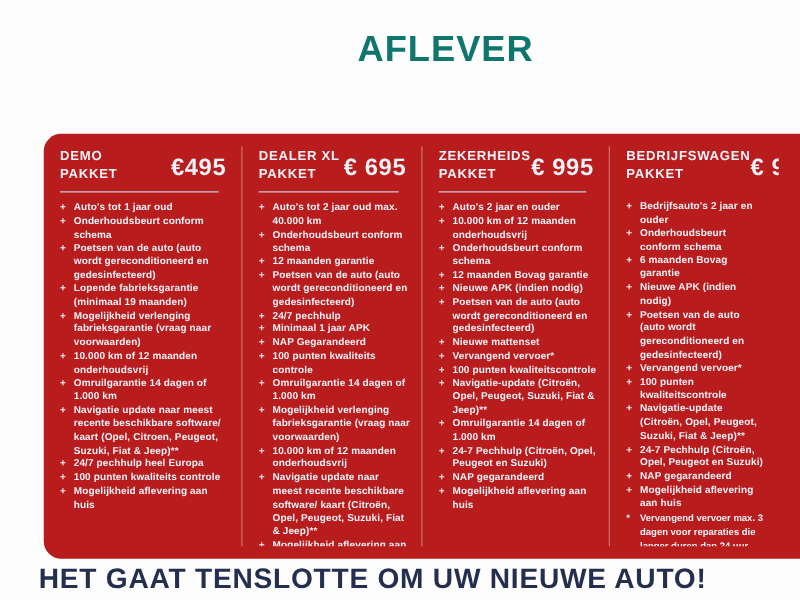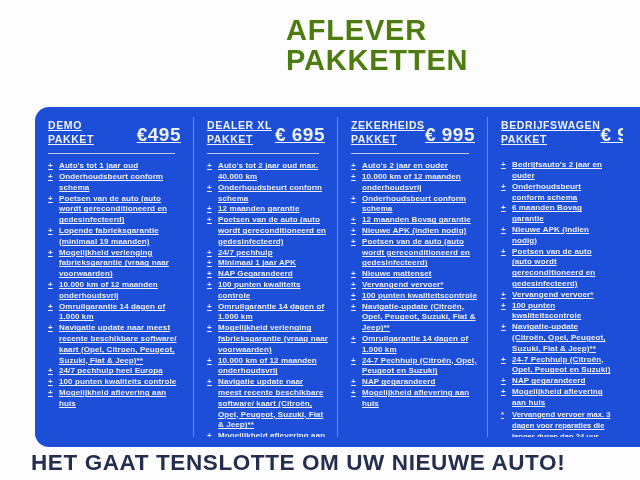--- a/index.html
+++ b/index.html
@@ -6,28 +6,28 @@
   html,body { width:640px; height:480px; }
   body { font-family:"Liberation Sans", sans-serif; background:#ffffff; }
   .page { position:relative; width:640px; height:480px; background:#fdfdfd; overflow:hidden; }
 
   
   .logo { position:absolute; left:50px; top:27px; text-align:center; color:#232f50; }
   .logo-title { font-size:37px; font-weight:800; letter-spacing:3px; line-height:1; }
   .logo-sub { font-size:15px; font-weight:500; color:#6b6b6b; letter-spacing:1.6px; margin-top:1px; }
 
   
-  .main-title { position:absolute; left:286px; top:15px; color:#4d7c0f;
+  .main-title { position:absolute; left:286px; top:25px; color:#0f766e;
                 font-size:29px; font-weight:800; line-height:1.04; letter-spacing:0.8px; }
 
   
   .panel { position:absolute; left:35px; top:107px; width:605px; height:340px;
-           background:#1d4ed8; border-radius:14px 0 0 14px; color:#eef1f7;
+           background:#b91c1c; border-radius:14px 0 0 14px; color:#eef1f7;
            display:grid; grid-template-columns:158px 144px 150px 1fr;
-           padding:10px 17px 10px 0;text-decoration:underline; }
+           padding:10px 17px 10px 0; }
   .col { padding:2px 8px 0 13px; overflow:hidden; }
   .col + .col { border-left:1px solid rgba(255,255,255,0.35); }
   .col4 { display:flex; flex-direction:column; padding-right:12px; }
 
   .pkg-head { display:flex; justify-content:space-between; align-items:flex-end; }
   .pkg-name { font-size:10.5px; font-weight:700; letter-spacing:0.6px; line-height:1.3; }
   .pkg-price { font-size:19px; font-weight:700; letter-spacing:0.5px; padding-right:4px; white-space:nowrap; }
   .rule { height:1px; background:#c3c9d8; margin:7px 10px 0 0; }
 
   ul.items { list-style:none; margin-top:7px; }
@@ -45,21 +45,20 @@
              font-size:22.5px; font-weight:800; letter-spacing:0.6px; white-space:nowrap; }
 </style>
 </head>
 <body>
 
 <div class="page">
 
 
   <div class="main-title">
     <div>AFLEVER</div>
-    <div>PAKKETTEN</div>
   </div>
 
   <div class="panel">
 
     <section class="col">
       <header class="pkg-head">
         <div class="pkg-name">
           <div>DEMO</div>
           <div>PAKKET</div>
         </div>

